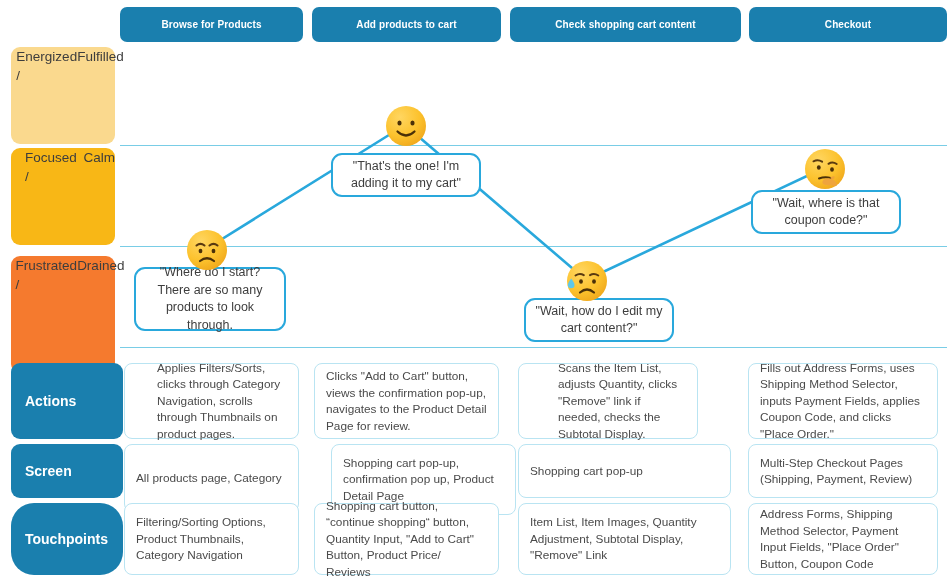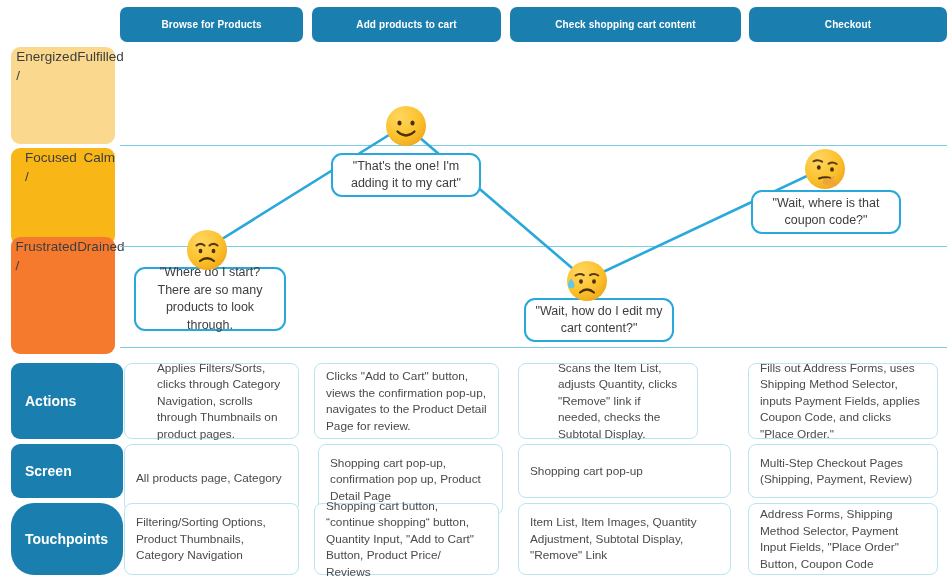--- a/index.html
+++ b/index.html
@@ -138,21 +138,21 @@
 
   <div id="bands">
       <div class="band-label" style="top: 47px; height: 97px; background: rgb(250, 217, 142);">
         <span>Energized /</span>
         <span>Fulfilled</span>
       </div>
       <div class="band-label" style="top: 148px; height: 97px; background: rgb(248, 183, 22);">
         <span>Focused /</span>
         <span>Calm</span>
       </div>
-      <div class="band-label" style="top: 237px; height: 117px; background: rgb(245, 122, 46);">
+      <div class="band-label" style="top: 256px; height: 117px; background: rgb(245, 122, 46);">
         <span>Frustrated /</span>
         <span>Drained</span>
       </div>
     </div>
 
   <div id="bandlines">
       <div class="band-line" style="top: 145px; background: rgb(121, 205, 230);"></div>
       <div class="band-line" style="top: 246px; background: rgb(121, 205, 230);"></div>
       <div class="band-line" style="top: 347px; background: rgb(121, 205, 230);"></div>
     </div>
@@ -241,21 +241,21 @@
     </div>
 
   <div id="matrix">
       <div class="row-label" style="top: 363px; height: 76px; background: rgb(26, 127, 174);">Actions</div>
       <div class="cell" style="left: 124px; width: 175px; top: 363px; height: 76px; border-color: rgb(185, 228, 242); padding-left: 32px;">Applies Filters/Sorts, clicks through Category Navigation, scrolls through Thumbnails on product pages.</div>
       <div class="cell" style="left: 314px; width: 185px; top: 363px; height: 76px; border-color: rgb(185, 228, 242);">Clicks "Add to Cart" button, views the confirmation pop-up, navigates to the Product Detail Page for review.</div>
       <div class="cell" style="left: 518px; width: 180px; top: 363px; height: 76px; border-color: rgb(185, 228, 242); padding-left: 39px;">Scans the Item List, adjusts Quantity, clicks "Remove" link if needed, checks the Subtotal Display.</div>
       <div class="cell" style="left: 748px; width: 190px; top: 363px; height: 76px; border-color: rgb(185, 228, 242);">Fills out Address Forms, uses Shipping Method Selector, inputs Payment Fields, applies Coupon Code, and clicks "Place Order."</div>
       <div class="row-label" style="top: 444px; height: 54px; background: rgb(26, 127, 174);">Screen</div>
       <div class="cell" style="left: 124px; width: 175px; top: 444px; height: 68px; border-color: rgb(185, 228, 242);">All products page, Category</div>
-      <div class="cell" style="left: 318px; width: 185px; top: 444px; height: 71px; border-color: rgb(185, 228, 242);">Shopping cart pop-up, confirmation pop up, Product Detail Page</div>
+      <div class="cell" style="left: 331px; width: 185px; top: 444px; height: 71px; border-color: rgb(185, 228, 242);">Shopping cart pop-up, confirmation pop up, Product Detail Page</div>
       <div class="cell" style="left: 518px; width: 213px; top: 444px; height: 54px; border-color: rgb(185, 228, 242);">Shopping cart pop-up</div>
       <div class="cell" style="left: 748px; width: 190px; top: 444px; height: 54px; border-color: rgb(185, 228, 242);">Multi-Step Checkout Pages (Shipping, Payment, Review)</div>
       <div class="row-label" style="top: 503px; height: 72px; background: rgb(26, 127, 174); border-radius: 23px;">Touchpoints</div>
       <div class="cell" style="left: 124px; width: 175px; top: 503px; height: 72px; border-color: rgb(185, 228, 242);">Filtering/Sorting Options, Product Thumbnails, Category Navigation</div>
       <div class="cell" style="left: 314px; width: 185px; top: 503px; height: 72px; border-color: rgb(185, 228, 242);">Shopping cart button, “continue shopping“ button, Quantity Input, "Add to Cart" Button, Product Price/ Reviews</div>
       <div class="cell" style="left: 518px; width: 213px; top: 503px; height: 72px; border-color: rgb(185, 228, 242);">Item List, Item Images, Quantity Adjustment, Subtotal Display, "Remove" Link</div>
       <div class="cell" style="left: 748px; width: 190px; top: 503px; height: 72px; border-color: rgb(185, 228, 242);">Address Forms, Shipping Method Selector, Payment Input Fields, "Place Order" Button, Coupon Code</div>
     </div>
 
 </div>

